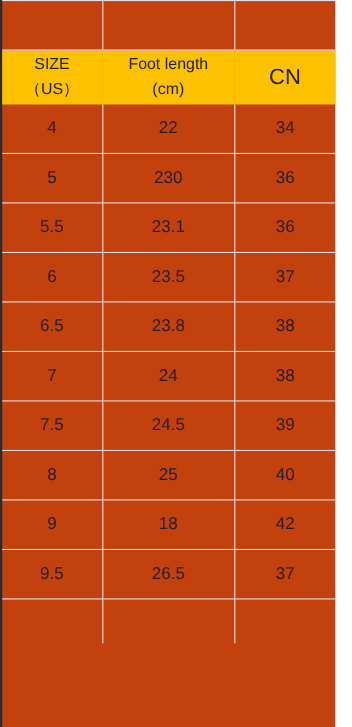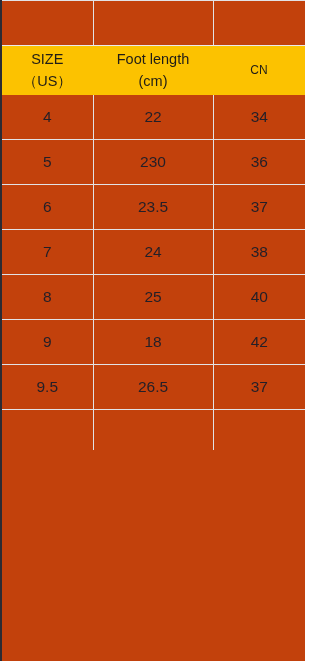--- a/index.html
+++ b/index.html
@@ -51,21 +51,21 @@
     background: #fcc200;
     height: 49px;
     border-right: 1px solid #fcc200;
     border-bottom: none;
     font-size: 14.5px;
     color: #201d17;
     line-height: 1.45;
     white-space: nowrap;
   }
   .grid-table tr.head-row td.cn-head {
-    font-size: 12px;
+    font-size: 20px;
   }
   .grid-table tr.data-row td {
     height: 44px;
     font-size: 15.5px;
   }
   .grid-table tr.last-spacer td {
     height: 40px;
     border-bottom: none;
   }
   .grid-table td.col-cn {
@@ -109,28 +109,43 @@
         <td>4</td>
         <td>22</td>
         <td class="col-cn">34</td>
       </tr>
       <tr class="data-row">
         <td>5</td>
         <td>230</td>
         <td class="col-cn">36</td>
       </tr>
       <tr class="data-row">
+        <td>5.5</td>
+        <td>23.1</td>
+        <td class="col-cn">36</td>
+      </tr>
+      <tr class="data-row">
         <td>6</td>
         <td>23.5</td>
         <td class="col-cn">37</td>
       </tr>
       <tr class="data-row">
+        <td>6.5</td>
+        <td>23.8</td>
+        <td class="col-cn">38</td>
+      </tr>
+      <tr class="data-row">
         <td>7</td>
         <td>24</td>
         <td class="col-cn">38</td>
+      </tr>
+      <tr class="data-row">
+        <td>7.5</td>
+        <td>24.5</td>
+        <td class="col-cn">39</td>
       </tr>
       <tr class="data-row">
         <td>8</td>
         <td>25</td>
         <td class="col-cn">40</td>
       </tr>
       <tr class="data-row">
         <td>9</td>
         <td>18</td>
         <td class="col-cn">42</td>

